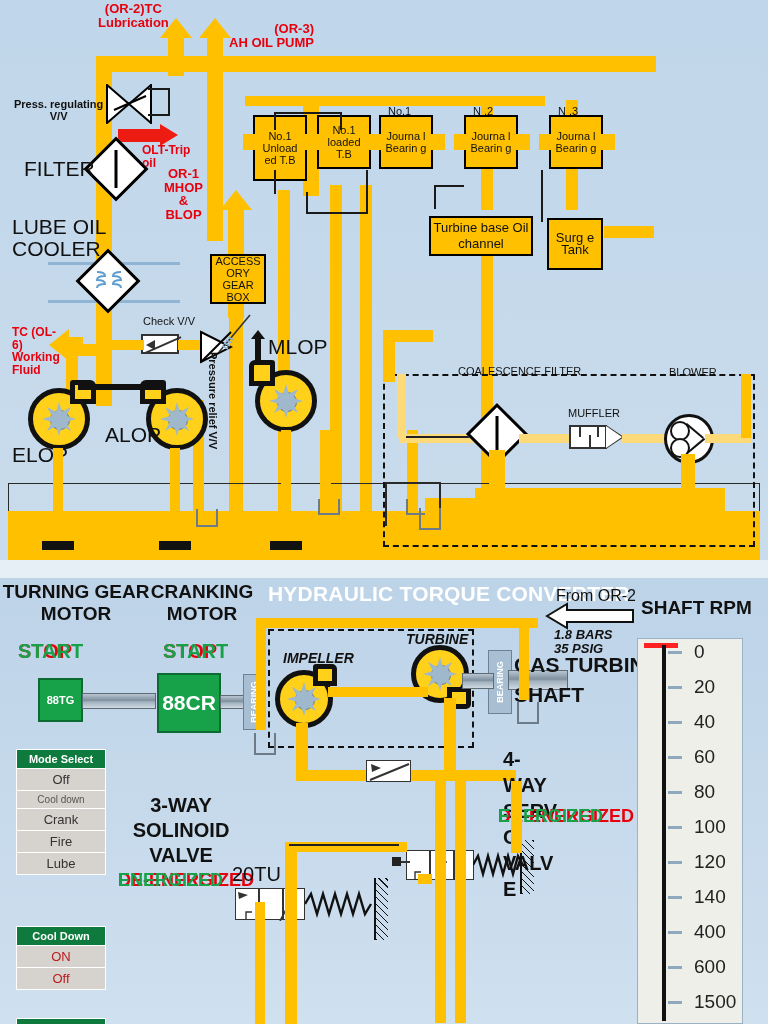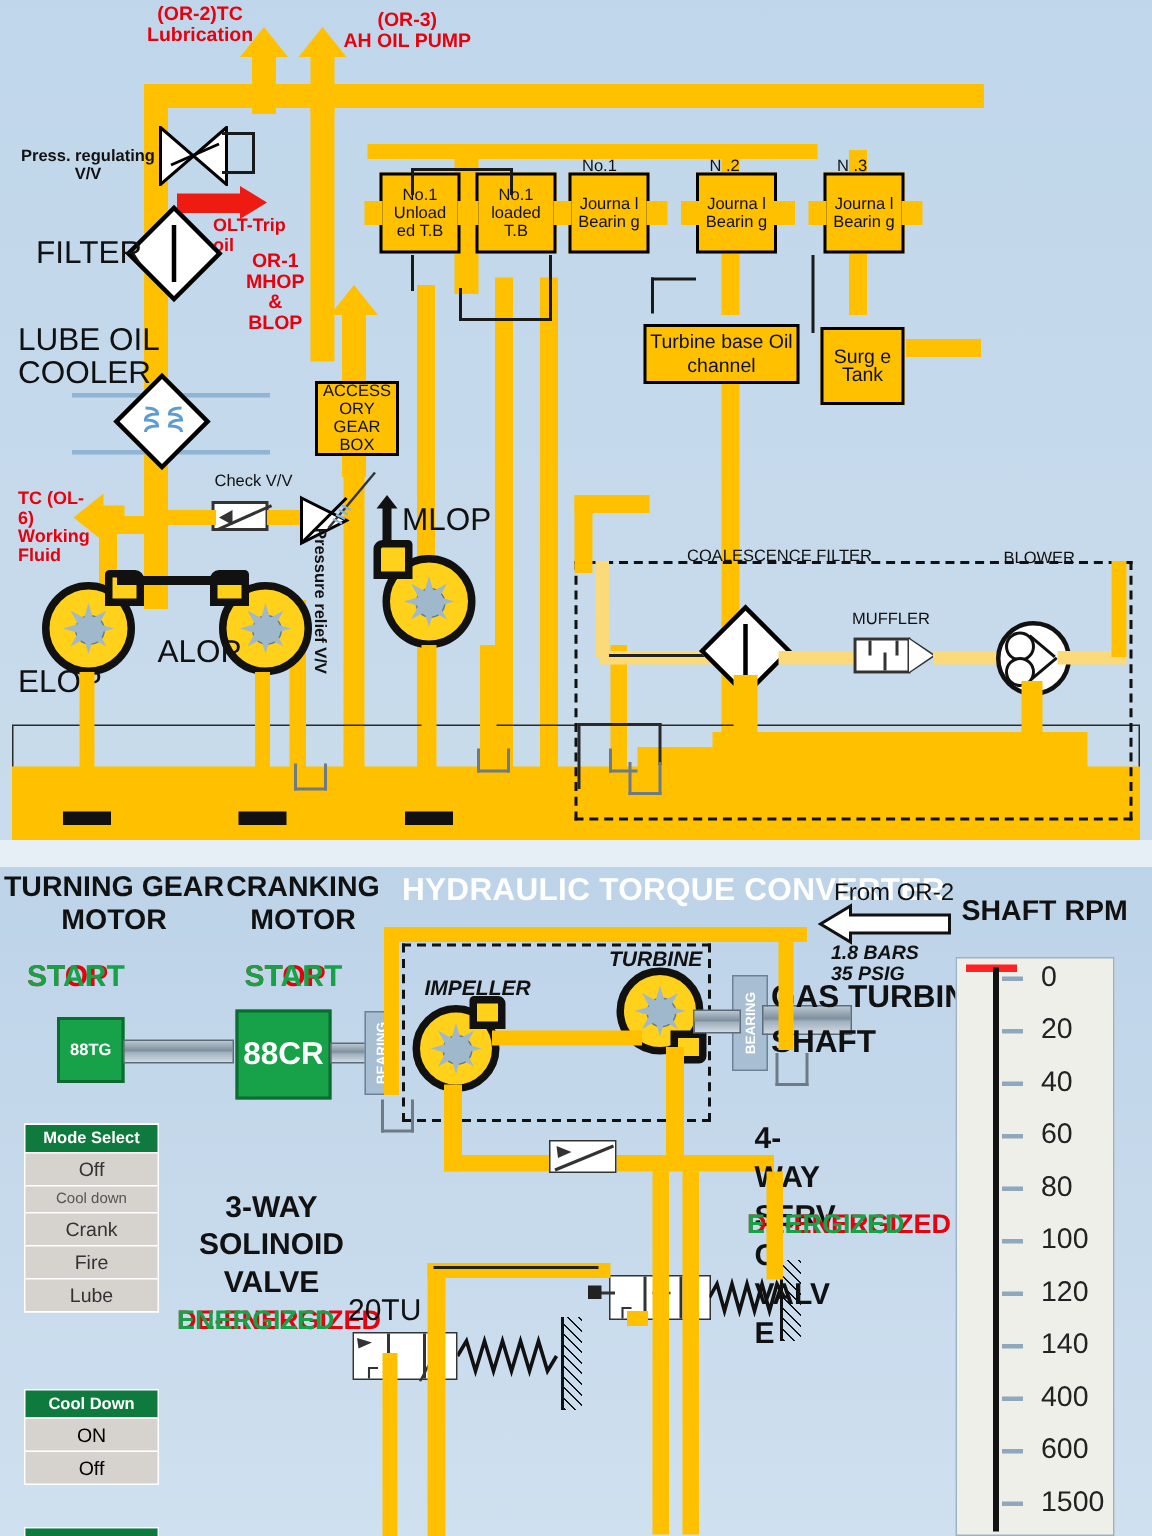--- a/index.html
+++ b/index.html
@@ -138,21 +138,21 @@
   .ovl .a{color:#e8000d;}
   .ovl .b{color:#17a24a;}
 
   
   .selpanel{position:absolute;background:#ffffff;border:1px solid #ffffff;}
   .selpanel .hd{background:#0f7a3d;color:#fff;font-weight:bold;text-align:center;
       font-size:11px;padding:3px 0;line-height:12px;}
   .selpanel .it{background:#d6d2cd;color:#333;text-align:center;font-size:13px;
       padding:3px 0;border-top:1px solid #fff;}
   .selpanel .it.small{font-size:10px;color:#555;}
-  .selpanel .it.dim{color:#000000;}
+  .selpanel .it.dim{color:#b91c1c;}
 
   
   #rpm-gauge{position:absolute;background:#efefe9;border:1px solid #9ab1c6;box-sizing:border-box;}
   #rpm-gauge .scalebar{position:absolute;background:#111;width:4px;}
   #rpm-gauge .redtop{position:absolute;background:#ff2222;height:5px;}
   .tickrow{position:absolute;display:flex;align-items:center;}
   .tickrow .tk{width:14px;height:3px;background:#8fa8bd;}
   .tickrow .tv{margin-left:12px;font-size:19px;color:#222;}
 
   
@@ -220,21 +220,21 @@
       <div class="head"></div>
         <div class="stem" style="height:40px;"></div>
     </div>
     <div class="uparrow" style="left:220px;top:190px;height:115px;">
       <div class="head"></div>
         <div class="stem" style="height:110px;"></div>
     </div>
 
     <div class="lbl red" style="left:98px;top:2px;font-size:13px;text-align:center;">(OR-2)TC
 Lubrication</div>
-    <div class="lbl red" style="left:229px;top:6px;font-size:13px;text-align:center;">(OR-3)
+    <div class="lbl red" style="left:229px;top:22px;font-size:13px;text-align:right;">(OR-3)
 AH OIL PUMP</div>
     <div class="lbl red" style="left:164px;top:167px;font-size:13px;text-align:center;">OR-1
 MHOP
 &amp;
 BLOP</div>
 
     <div class="bowtie" style="left:106px;top:84px;width:46px;height:40px;">
       <svg width="46" height="40" viewBox="0 0 46 40">
         <polygon points="1,1 23,20 1,39" fill="#fff" stroke="#000" stroke-width="2"></polygon>
         <polygon points="45,1 23,20 45,39" fill="#fff" stroke="#000" stroke-width="2"></polygon>
@@ -363,21 +363,21 @@
     <div class="pipe" style="left:281px;top:430px;width:10px;height:116px;"></div>
     <div style="position:absolute;left:270px;top:541px;width:32px;height:9px;background:#111;"></div>
 
     <div class="ybox" style="left:210px;top:254px;width:56px;height:50px;">
       <span>ACCESS
 ORY
 GEAR
 BOX</span>
     </div>
 
-    <div class="ybox" style="left:253px;top:115px;width:54px;height:54px;">
+    <div class="ybox" style="left:253px;top:115px;width:54px;height:66px;">
       <span>No.1
 Unload
 ed T.B</span>
     </div>
     <div class="ybox" style="left:317px;top:115px;width:54px;height:54px;">
       <span>No.1
 loaded
 T.B</span>
     </div>
     <div class="ybox" style="left:379px;top:115px;width:54px;height:54px;">

